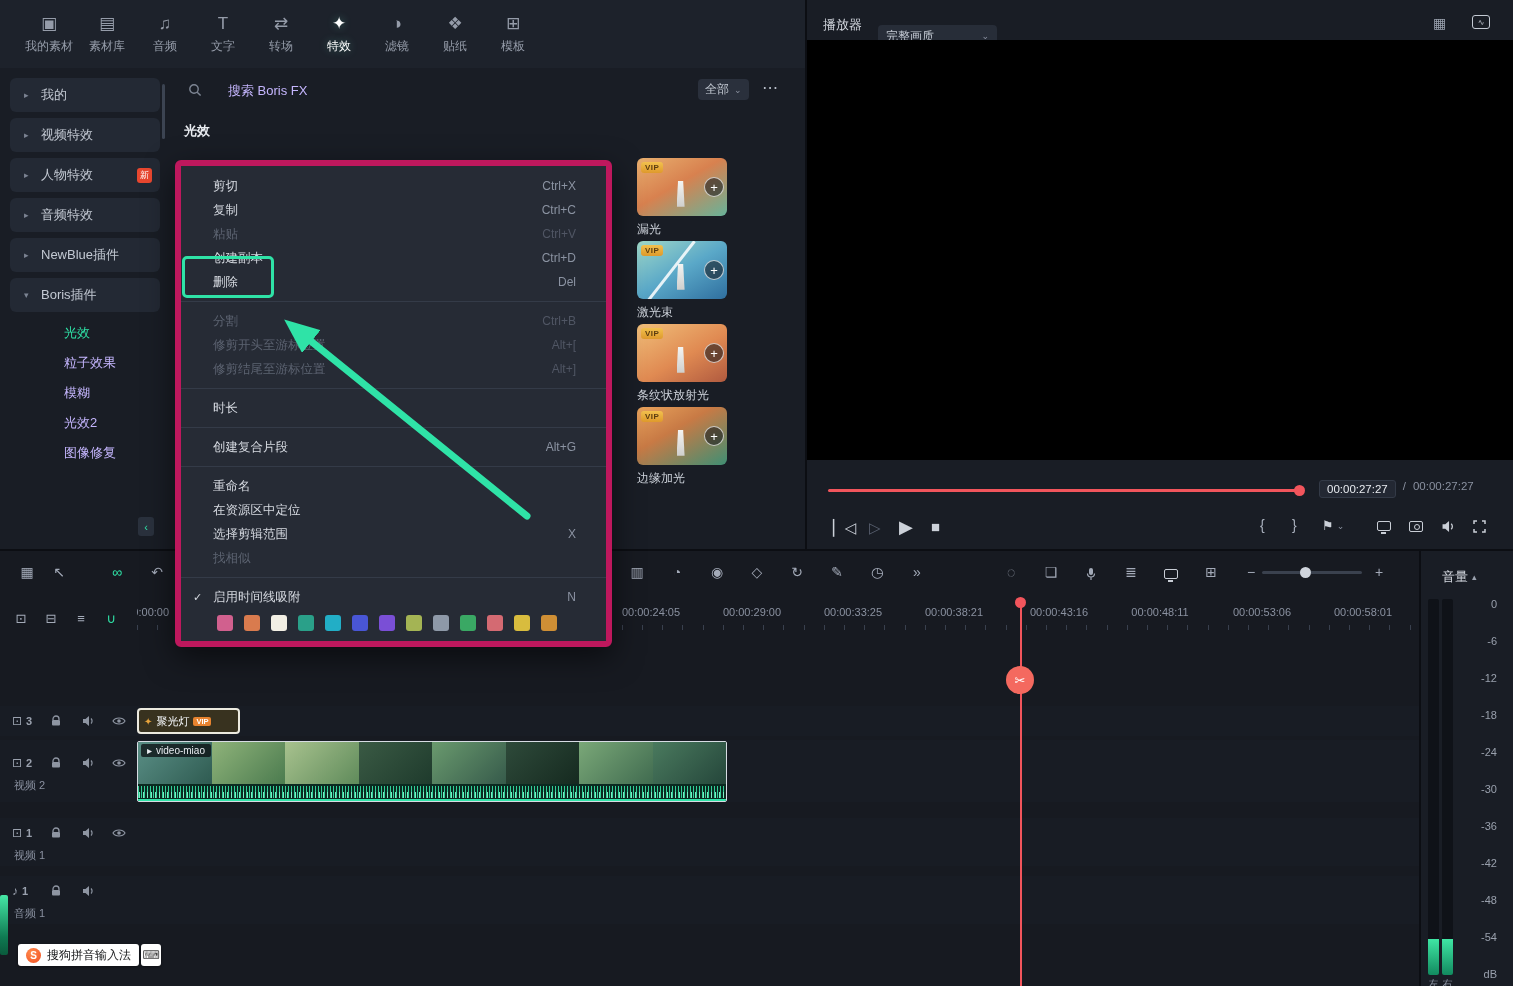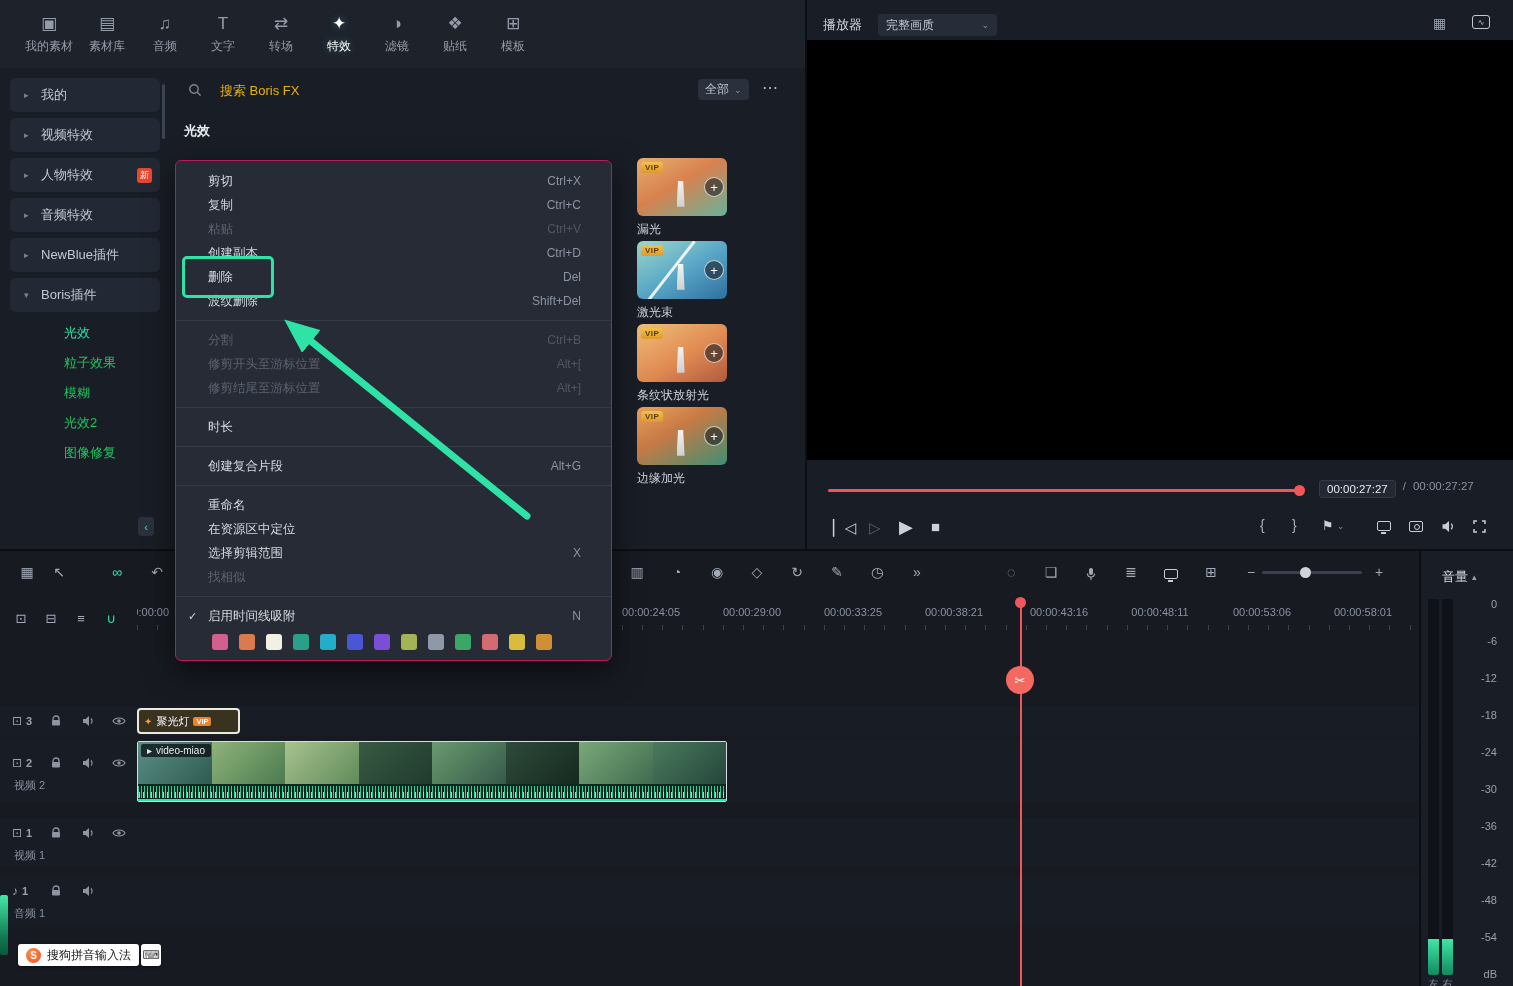--- a/index.html
+++ b/index.html
@@ -13,61 +13,61 @@
 .tab{width:58px;height:52px;margin-top:8px;display:flex;flex-direction:column;align-items:center;justify-content:center;gap:4px;cursor:pointer}
 .tico{font-size:17px;color:#959ca9;height:20px;display:flex;align-items:center}
 .tlab{font-size:12px;color:#959ca9;white-space:nowrap}
 .tab.active .tico,.tab.active .tlab{color:#ffffff;text-shadow:0 0 8px rgba(110,230,200,.4)}
 
 
 #sidebar{position:absolute;left:10px;top:78px;width:150px}
 .side-item{height:34px;background:#232934;border-radius:6px;margin-bottom:6px;display:flex;align-items:center;padding:0 8px 0 14px;gap:9px;font-size:13px;color:#c3c9d3;cursor:pointer}
 .chev{color:#7c8493;font-size:9px;width:8px;flex:0 0 auto}
 .new-badge{margin-left:auto;background:#e8472f;color:#fff;font-size:9px;padding:1px 3px;border-radius:3px}
-.sub-item{height:30px;display:flex;align-items:center;padding-left:54px;font-size:13px;color:#22c55e;cursor:pointer}
+.sub-item{height:30px;display:flex;align-items:center;padding-left:54px;font-size:13px;color:#c4b5fd;cursor:pointer}
 .sub-item.active{color:#2fe3a7}
 .side-scroll{position:absolute;left:162px;top:84px;width:3px;height:55px;background:#3c4452;border-radius:2px}
 .collapse-btn{position:absolute;left:138px;top:517px;width:16px;height:19px;background:#2a313d;border-radius:3px;color:#2fe3a7;font-size:11px;display:flex;align-items:center;justify-content:center;cursor:pointer}
 
 
 .search-row{position:absolute;left:176px;top:76px;width:505px;height:28px;cursor:text}
-.search-ph{position:absolute;left:44px;top:6px;color:#eab308;font-size:13px}
+.search-ph{position:absolute;left:52px;top:6px;color:#c4b5fd;font-size:13px}
 .filter-pill{position:absolute;left:698px;top:79px;height:21px;background:#2a303c;border-radius:4px;display:flex;align-items:center;gap:5px;padding:5px 7px;font-size:12px;color:#c3c9d3;cursor:pointer}
 .filter-pill .dd{font-size:9px;color:#8a91a0}
 .more-btn{position:absolute;left:762px;top:78px;font-size:16px;color:#b6bcc7;cursor:pointer}
 .section-title{position:absolute;left:184px;top:122px;font-size:13px;font-weight:bold;color:#e9ecf1}
 .fx-card{position:absolute;left:637px;width:90px;cursor:pointer}
 .fx-thumb{position:relative;height:58px;border-radius:6px;overflow:hidden}
 .fx-thumb::after{content:'';position:absolute;left:44%;bottom:16%;width:8px;height:26px;background:linear-gradient(180deg,#f4f4f2,#cfcfcd);clip-path:polygon(18% 0,82% 0,100% 100%,0 100%)}
 .g1{background:linear-gradient(150deg,#e8b06f 0%,#d8814f 45%,#67b39a 100%)}
 .g2{background:linear-gradient(150deg,#9fd8c8 0%,#5aa8c8 50%,#2f6f9f 100%)}
 .g2::before{content:'';position:absolute;left:32px;top:-8px;width:3px;height:78px;background:rgba(255,255,255,.85);transform:rotate(38deg)}
 .g3{background:linear-gradient(150deg,#f0bf7a 0%,#e08a52 55%,#b05a3f 100%)}
 .g4{background:linear-gradient(150deg,#e8a35c 0%,#c87a45 40%,#3f8f74 100%)}
 .vip{position:absolute;top:4px;left:4px;background:linear-gradient(#f2c14e,#df9a2c);color:#5a3c10;font-weight:bold;font-size:8px;padding:1px 4px;border-radius:3px;letter-spacing:.5px;z-index:2}
 .addbtn{position:absolute;right:3px;top:19px;width:20px;height:20px;border-radius:50%;background:rgba(18,20,26,.55);border:1px solid rgba(255,255,255,.7);color:#fff;display:flex;align-items:center;justify-content:center;font-size:13px;line-height:1;z-index:2;cursor:pointer}
 .fx-label{margin-top:5px;font-size:12px;color:#ced3db;white-space:nowrap}
 
 
-#ctx-menu{position:absolute;left:175px;top:160px;width:437px;background:#262b35;border:1px solid #be185d;border-radius:6px;padding:8px 0;box-shadow:0 10px 30px rgba(0,0,0,.55);z-index:40}
+#ctx-menu{position:absolute;left:175px;top:160px;width:437px;background:#262b35;border:6px solid #be185d;border-radius:6px;padding:8px 0;box-shadow:0 10px 30px rgba(0,0,0,.55);z-index:40}
 .mi{height:24px;display:flex;align-items:center;padding:0 30px 0 32px;font-size:12.5px;color:#d6dae1;position:relative;cursor:pointer}
 .mi .ms{margin-left:auto;color:#8b93a2;font-size:12px}
 .mi.dis{color:#5c6371;cursor:default}
 .mi.dis .ms{color:#505664}
 .msep{height:1px;background:#343b48;margin:7px 0}
 .mcheck{position:absolute;left:12px;font-size:11px;color:#d6dae1}
 .swrow{display:flex;gap:11px;padding:6px 0 2px 36px}
 .sw{width:16px;height:16px;border-radius:3px;cursor:pointer}
 .hlbox{position:absolute;left:182px;top:256px;width:92px;height:42px;border:3px solid #2fe3a7;border-radius:5px;z-index:45}
 #arrow-svg{position:absolute;left:0;top:0;z-index:46;pointer-events:none}
 
 
 #player{left:807px;top:0;width:706px;height:549px}
 .pp-title{position:absolute;left:16px;top:16px;font-size:13px;color:#d4d8df}
-.pp-dd{position:absolute;left:71px;top:14px;width:119px;height:22px;background:#272d38;border-radius:4px;display:flex;align-items:center;padding:0 8px;gap:6px;font-size:12px;color:#c3c9d3;cursor:pointer}
+.pp-dd{position:absolute;left:71px;top:25px;width:119px;height:22px;background:#272d38;border-radius:4px;display:flex;align-items:center;padding:0 8px;gap:6px;font-size:12px;color:#c3c9d3;cursor:pointer}
 .pp-dd .dd{margin-left:auto;font-size:9px;color:#8a91a0}
 .pp-icon{position:absolute;font-size:14px;color:#9aa1ae;cursor:pointer}
 .scope-box{position:absolute;width:18px;height:14px;border:1.5px solid #c3c9d3;border-radius:3px;display:flex;align-items:center;justify-content:center;font-size:8px;color:#c3c9d3;cursor:pointer}
 .preview{position:absolute;left:0;top:40px;width:706px;height:420px;background:#000}
 .seekbar{position:absolute;left:21px;top:489px;width:472px;height:3px;border-radius:2px;background:#f2555c;cursor:pointer}
 .seek-handle{position:absolute;right:-5px;top:-4px;width:11px;height:11px;border-radius:50%;background:#f2555c}
 .time-row{position:absolute;left:512px;top:480px;display:flex;gap:7px}
 .time-cur{background:#232833;border:1px solid #333a47;border-radius:3px;padding:2px 7px;font-size:11.5px;color:#e8ebf0}
 .time-tot{font-size:11.5px;color:#8a91a0}
 .pcicon{position:absolute;font-size:15px;color:#ccd1d9;cursor:pointer;display:flex;align-items:center}
@@ -292,24 +292,20 @@
         <span class="ms">Ctrl+V</span>
       </div>
     <div class="mi">
         <span>创建副本</span>
         <span class="ms">Ctrl+D</span>
       </div>
     <div class="mi">
         <span>删除</span>
         <span class="ms">Del</span>
       </div>
-    <div class="mi">
-        <span>波纹删除</span>
-        <span class="ms">Shift+Del</span>
-      </div>
     <div class="msep"></div>
     <div class="mi dis">
         <span>分割</span>
         <span class="ms">Ctrl+B</span>
       </div>
     <div class="mi dis">
         <span>修剪开头至游标位置</span>
         <span class="ms">Alt+[</span>
       </div>
     <div class="mi dis">

